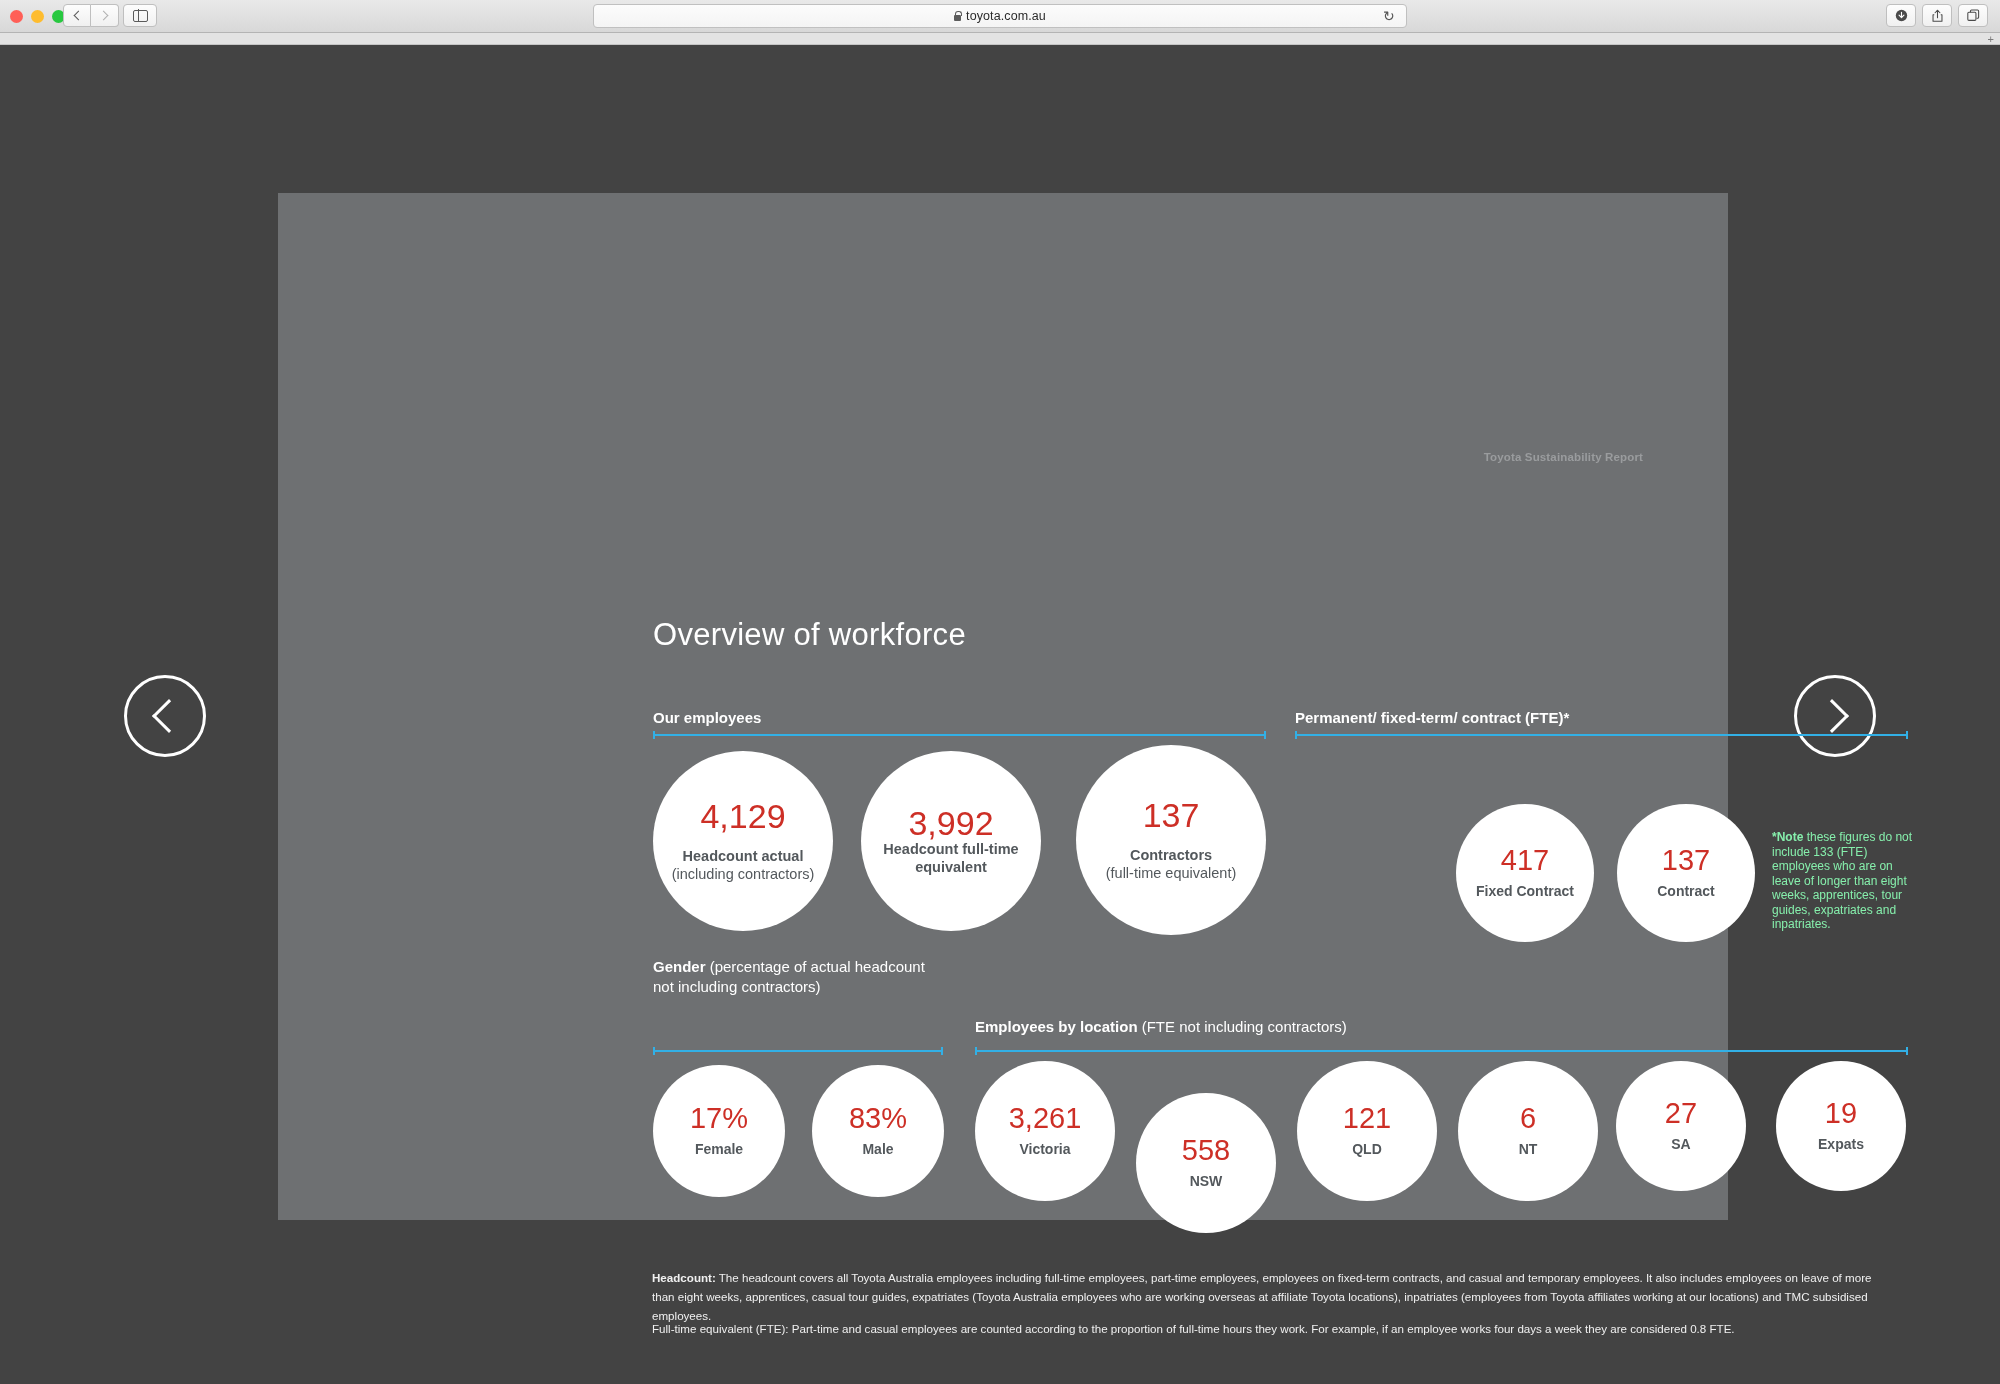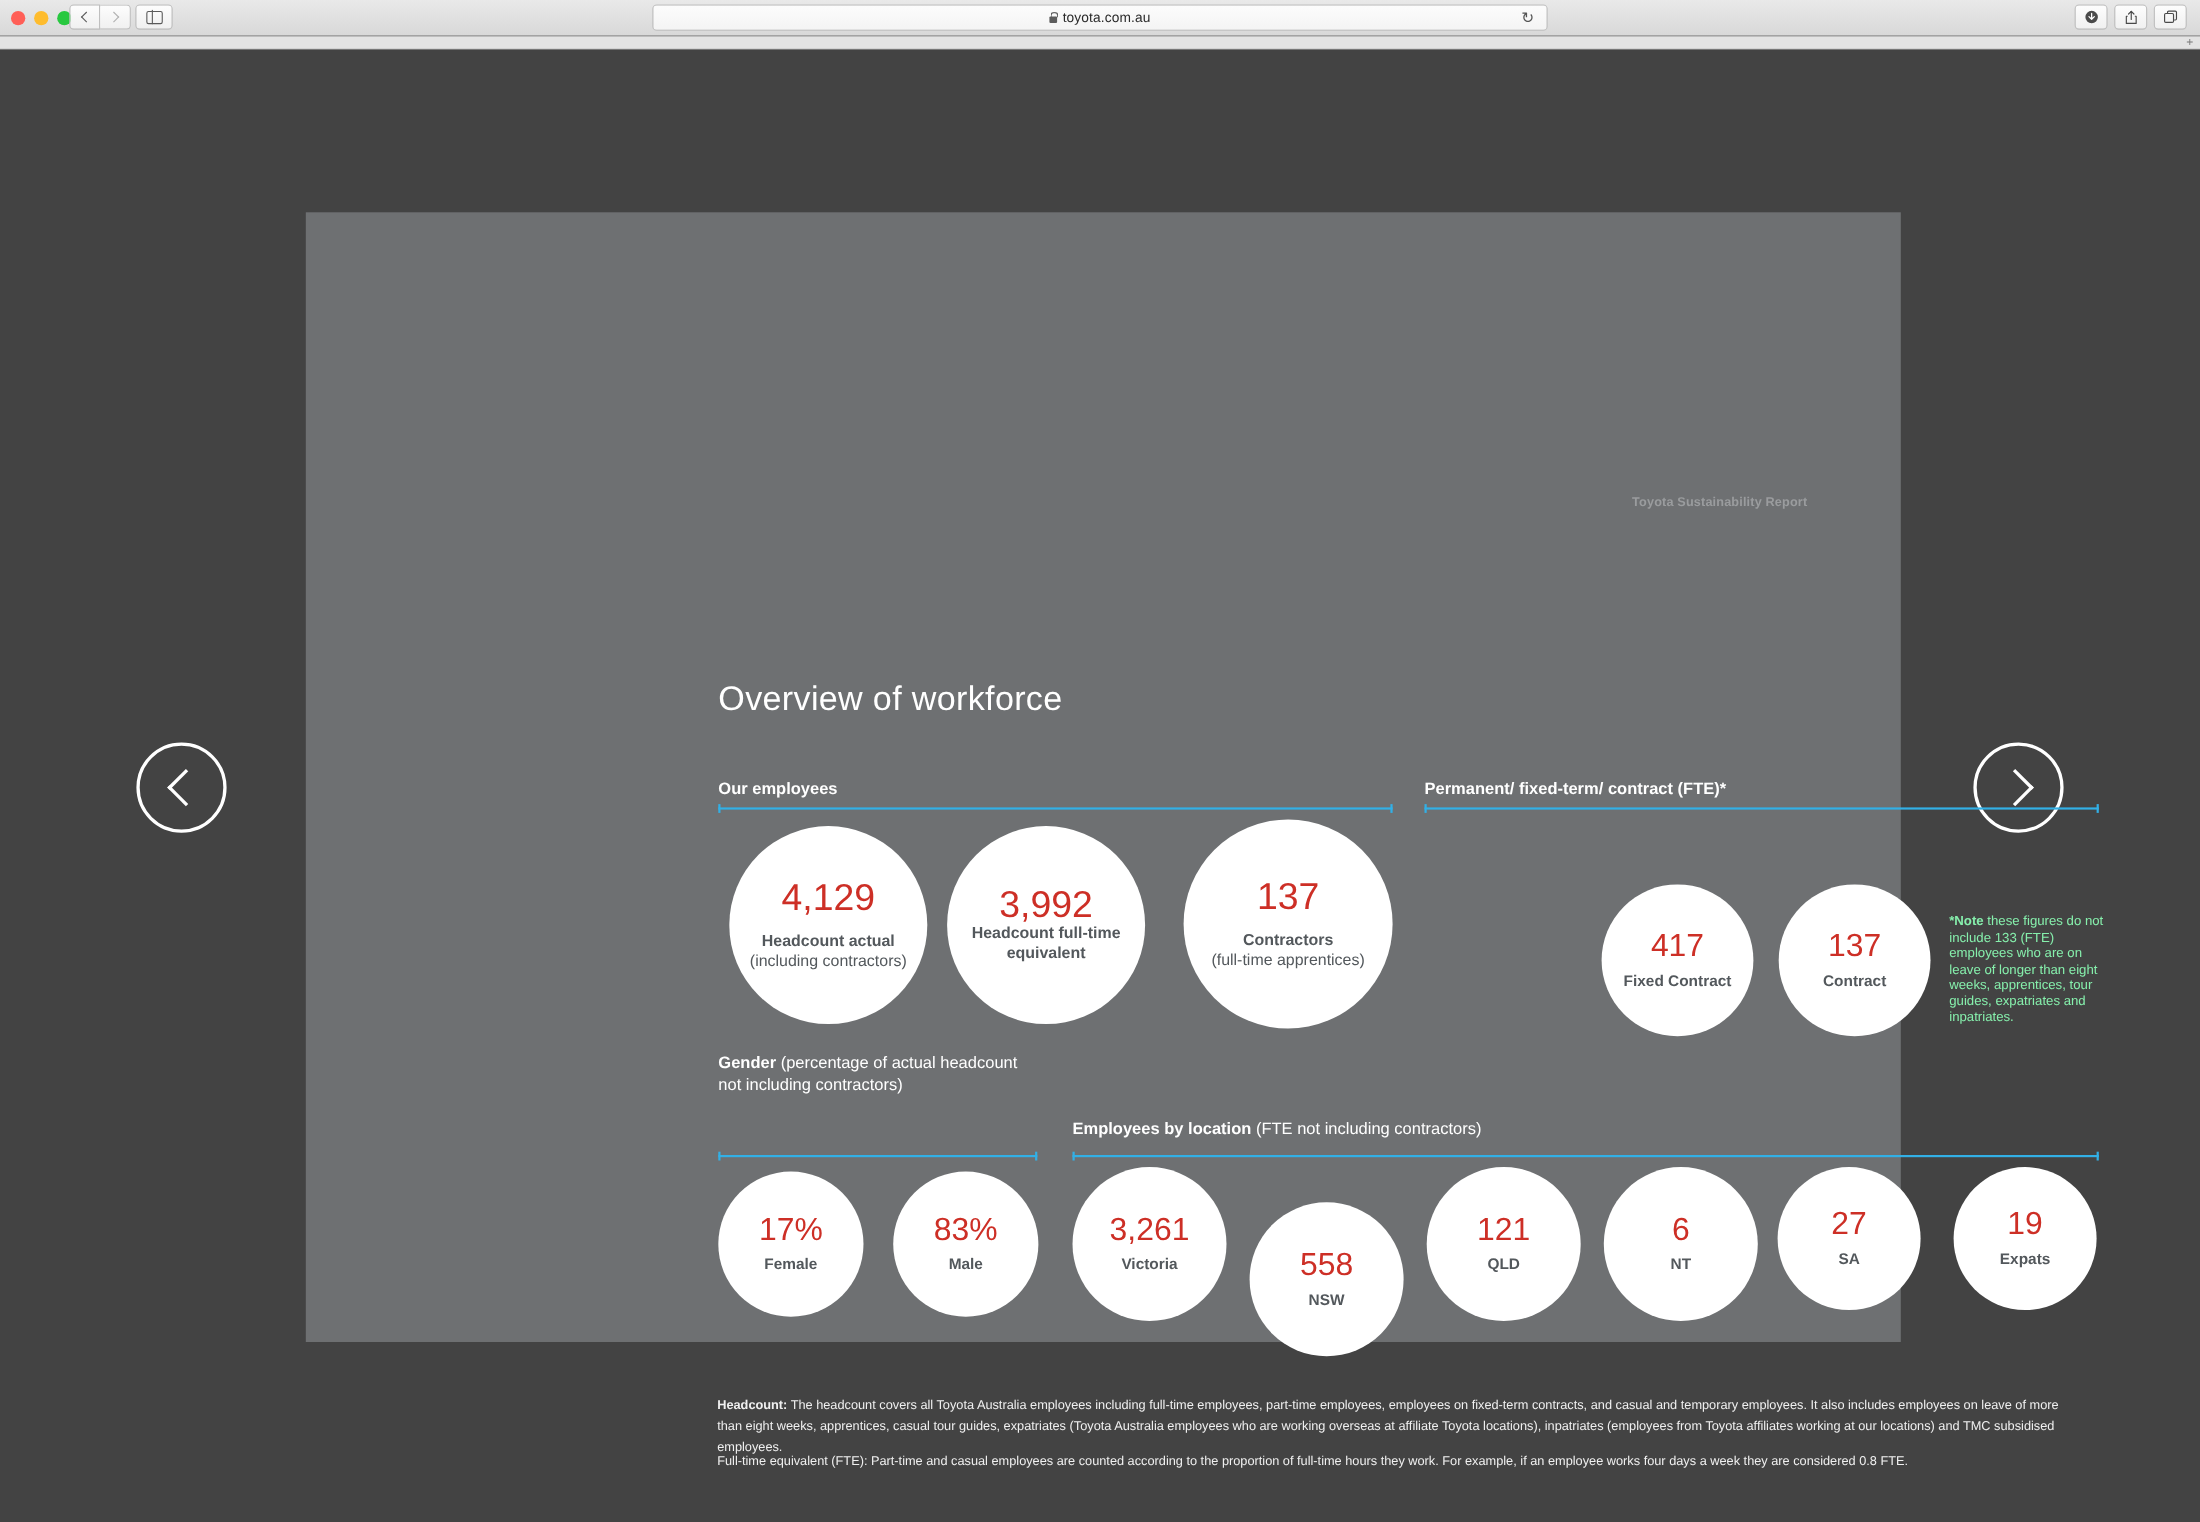--- a/index.html
+++ b/index.html
@@ -296,40 +296,40 @@
 
     <div id="report-label">Toyota Sustainability Report</div>
 
     <div id="slide-title">Overview of workforce</div>
 
     <div class="sec-head" style="left:375px; top:515px;">
       <b>Our employees</b><span class="light"></span>
     </div>
     <div class="rule" style="left:375px; top:541px; width:613px;"></div>
 
-    <div class="circle" style="left:385px; top:558px; width:180px; height:180px;">
+    <div class="circle" style="left:375px; top:558px; width:180px; height:180px;">
       <div class="num" style="font-size:34px; margin-bottom:14px;">4,129</div>
       <div class="lbl" style="font-size:14.5px;">
         <span>Headcount actual</span><br>
         <span class="reg">(including contractors)</span>
       </div>
     </div>
 
     <div class="circle" style="left:583px; top:558px; width:180px; height:180px;">
       <div class="num" style="font-size:34px; margin-bottom:0;">3,992</div>
       <div class="lbl" style="font-size:14.5px; width:150px;">
         <span>Headcount full-time equivalent</span>
       </div>
     </div>
 
     <div class="circle" style="left:798px; top:552px; width:190px; height:190px;">
       <div class="num" style="font-size:34px; margin-bottom:14px;">137</div>
       <div class="lbl" style="font-size:14.5px;">
         <span>Contractors</span><br>
-        <span class="reg">(full-time apprentices)</span>
+        <span class="reg">(full-time equivalent)</span>
       </div>
     </div>
 
     <div class="sec-head" style="left:1017px; top:515px;">
       <b>Permanent/ fixed-term/ contract (FTE)*</b><span class="light"></span>
     </div>
     <div class="rule" style="left:1017px; top:541px; width:613px;"></div>
 
 
     <div class="circle" style="left:1178px; top:611px; width:138px; height:138px;">

